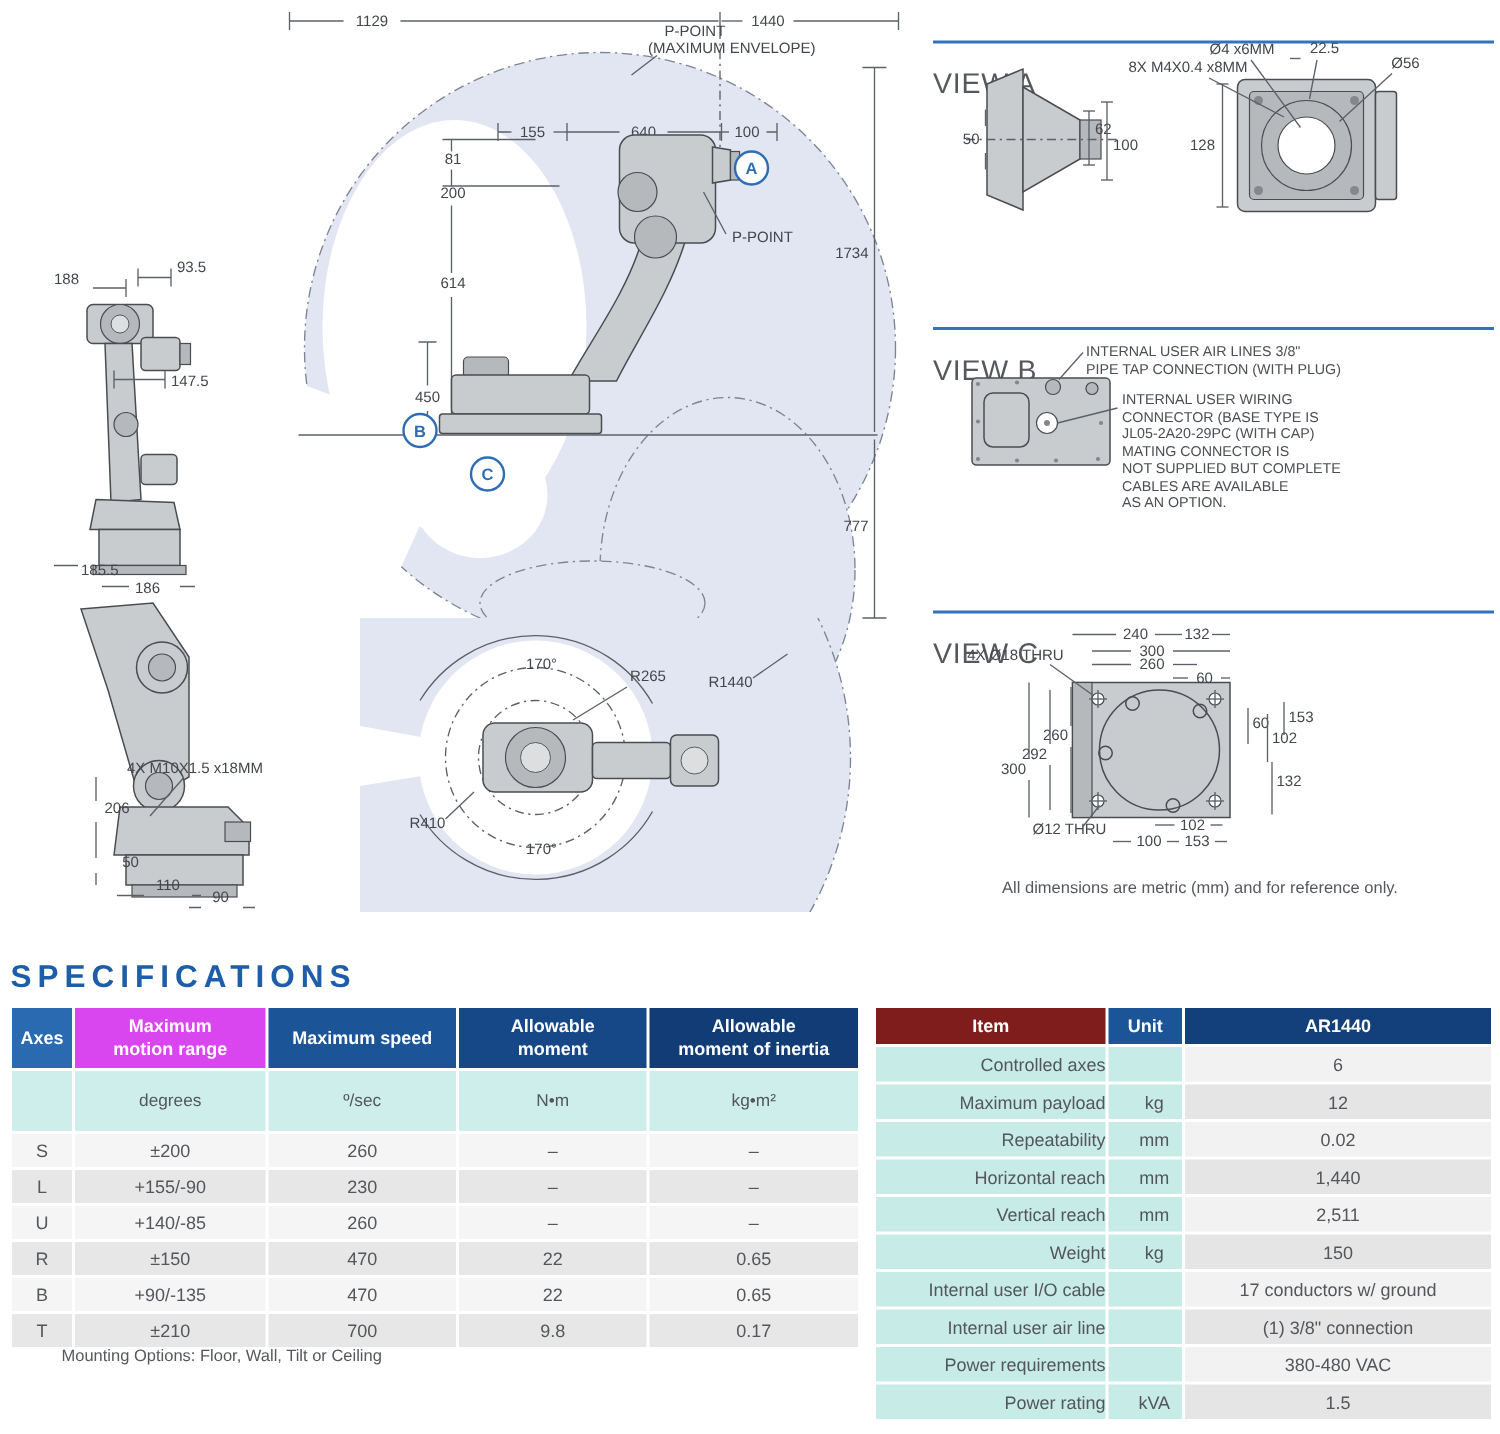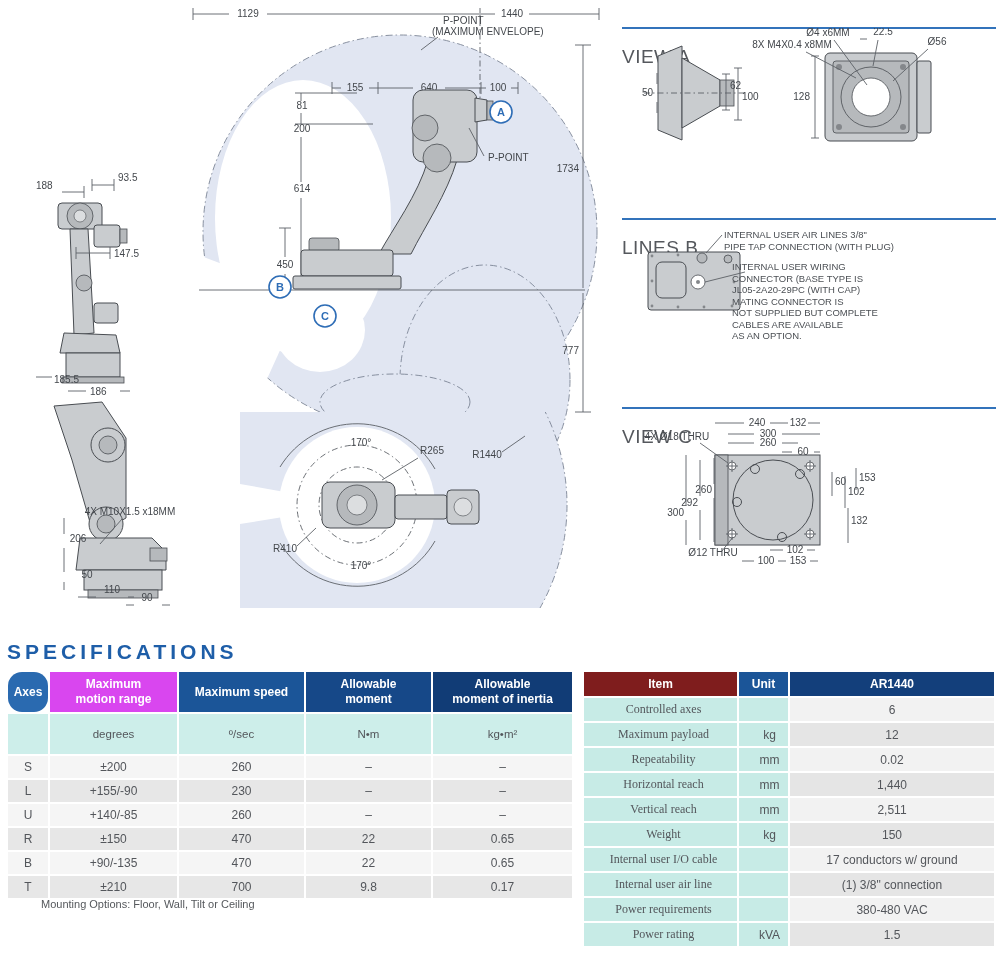--- a/index.html
+++ b/index.html
@@ -21,37 +21,37 @@
   .mk  { fill:#fff; stroke:#2e6db6; stroke-width:1.6; }
   .mkt { fill:#2e6db6; font-size:11px; font-weight:bold; }
   .view-title { position:absolute; font-size:19px; color:#55585d; letter-spacing:0.5px;margin-top:44px; }
   .view-rule  { position:absolute; height:2px; width:374px; background:#3273bb; }
   .vb-note { position:absolute; font-size:9.5px; line-height:11.5px; color:#4b4f54; white-space:pre-line; }
   .metric-note { position:absolute; left:608px; top:586px; width:384px; text-align:center; font-size:11px; line-height:13.5px; color:#55585c; }
   .spec-heading { position:absolute; left:7px; top:640px; font-size:21px; font-weight:bold; letter-spacing:4px; color:#1e5ea8; }
   table { position:absolute; border-collapse:separate; border-spacing:2px; table-layout:fixed; }
   .axes-table { left:6px; top:670px; width:568px; }
   .axes-table th { color:#fff; font-weight:bold; font-size:12px; white-space:pre-line; line-height:1.25; height:40px; vertical-align:middle; text-align:center; }
-  .axes-table th:nth-child(1){ background:#2a6ab0;border-radius:14px; }
+  .axes-table th:nth-child(1){ background:#2a6ab0; }
   .axes-table th:nth-child(2){ background:#d946ef; }
   .axes-table th:nth-child(3){ background:#1b5598; }
   .axes-table th:nth-child(4){ background:#164888; }
   .axes-table th:nth-child(5){ background:#113c76; }
   .axes-table .unit-row td { background:#cdeeea; height:40px; font-size:11.5px; text-align:center; color:#53565b; }
   .axes-table tbody td { height:22px; font-size:12px; text-align:center; color:#53565b; }
   .axes-table tbody tr:nth-child(odd)  td { background:#f5f5f5; }
   .axes-table tbody tr:nth-child(even) td { background:#e7e7e7; }
   .mounting { position:absolute; left:9px; top:898px; font-size:11px; color:#55585c;padding-left:32px; }
   .item-table { left:582px; top:670px; width:414px; }
   .item-table th { color:#fff; font-weight:bold; font-size:12px; height:24px; text-align:center; vertical-align:middle; }
   .item-table th:nth-child(1){ background:#7f1d1d;margin-top:38px; }
   .item-table th:nth-child(2){ background:#1b5598; }
   .item-table th:nth-child(3){ background:#133f7b; }
   .item-table td { height:23px; font-size:12px; color:#53565b; vertical-align:middle; }
-  .item-table td.item { background:#c7ebe6; text-align:center; padding-left:6px;font-family:Liberation Serif, serif; }
+  .item-table td.item { background:#c7ebe6; text-align:right; padding-left:6px; }
   .item-table td.unit { background:#c7ebe6; text-align:center;padding-left:12px; }
   .item-table td.val  { text-align:center; }
   .item-table tbody tr:nth-child(odd)  td.val { background:#f2f2f2; }
   .item-table tbody tr:nth-child(even) td.val { background:#e5e5e5; }
 </style>
 </head>
 <body>
 
 <div class="canvas">
 
@@ -258,21 +258,21 @@
     <polyline class="dl" points="214,12 247,57"></polyline>
     <text x="172" y="20" text-anchor="middle">8X M4X0.4 x8MM</text>
     <polyline class="dl" points="186,24 236,50"></polyline>
     <text x="263" y="7" text-anchor="middle">22.5</text>
     <line class="dl" x1="240" y1="11" x2="247" y2="11"></line>
       <polyline class="dl" points="258,12 253,38"></polyline>
     <text x="317" y="17" text-anchor="middle">Ø56</text>
     <polyline class="dl" points="308,21 273,53"></polyline>
   </svg>
 
-  <div class="view-title" style="left:622px;top:193px">LINES B</div>
+  <div class="view-title" style="left:622px;top:193px">VIEW B</div>
   <div class="view-rule" style="left:622px;top:218px"></div>
   <svg class="abs" style="left:620px;top:222px" width="378" height="128">
     <rect class="rb" x="28" y="30" width="92" height="58" rx="3"></rect>
     <rect class="dk" x="36" y="40" width="30" height="36" rx="6"></rect>
     <circle class="rb2" cx="82" cy="36" r="5"></circle>
     <circle class="wh" cx="78" cy="60" r="7"></circle>
     <circle class="bolt" cx="78" cy="60" r="2"></circle>
     <circle class="rb2" cx="108" cy="37" r="4"></circle>
     <circle class="bolt" cx="32" cy="34" r="1.4"></circle>
       <circle class="bolt" cx="32" cy="59" r="1.4"></circle>
@@ -280,21 +280,21 @@
     <circle class="bolt" cx="58" cy="85" r="1.4"></circle>
       <circle class="bolt" cx="84" cy="85" r="1.4"></circle>
       <circle class="bolt" cx="112" cy="84" r="1.4"></circle>
     <circle class="bolt" cx="114" cy="60" r="1.4"></circle>
       <circle class="bolt" cx="58" cy="33" r="1.4"></circle>
     <polyline class="dl" points="86,31 102,13"></polyline>
     <polyline class="dl" points="85,60 125,50"></polyline>
   </svg>
   <div class="vb-note" style="left:724px;top:229px">INTERNAL USER AIR LINES  3/8"
 PIPE TAP CONNECTION (WITH PLUG)</div>
-  <div class="vb-note" style="left:732px;top:261px">INTERNAL USER WIRING
+  <div class="vb-note" style="left:748px;top:261px">INTERNAL USER WIRING
 CONNECTOR (BASE TYPE IS
 JL05-2A20-29PC (WITH CAP)
 MATING CONNECTOR IS
 NOT SUPPLIED BUT COMPLETE
 CABLES ARE AVAILABLE
 AS AN OPTION.</div>
 
   <div class="view-title" style="left:622px;top:382px">VIEW C</div>
   <div class="view-rule" style="left:622px;top:407px"></div>
   <svg class="abs" style="left:620px;top:410px" width="378" height="172">
@@ -360,20 +360,21 @@
       <line class="dl" x1="187" y1="140" x2="195" y2="140"></line>
     <text x="175" y="143" text-anchor="middle">102</text>
     <line class="dl" x1="122" y1="151" x2="134" y2="151"></line>
       <line class="dl" x1="158" y1="151" x2="166" y2="151"></line>
       <line class="dl" x1="190" y1="151" x2="198" y2="151"></line>
     <text x="146" y="154" text-anchor="middle">100</text>
     <text x="178" y="154" text-anchor="middle">153</text>
   </svg>
 
   <div class="metric-note">
+    <div>All dimensions are metric (mm) and for reference only.</div>
   </div>
 
   <div class="spec-heading">SPECIFICATIONS</div>
 
   <table class="axes-table">
     <colgroup>
         <col style="width:40px">
         <col style="width:127px">
         <col style="width:125px">
         <col style="width:125px">

